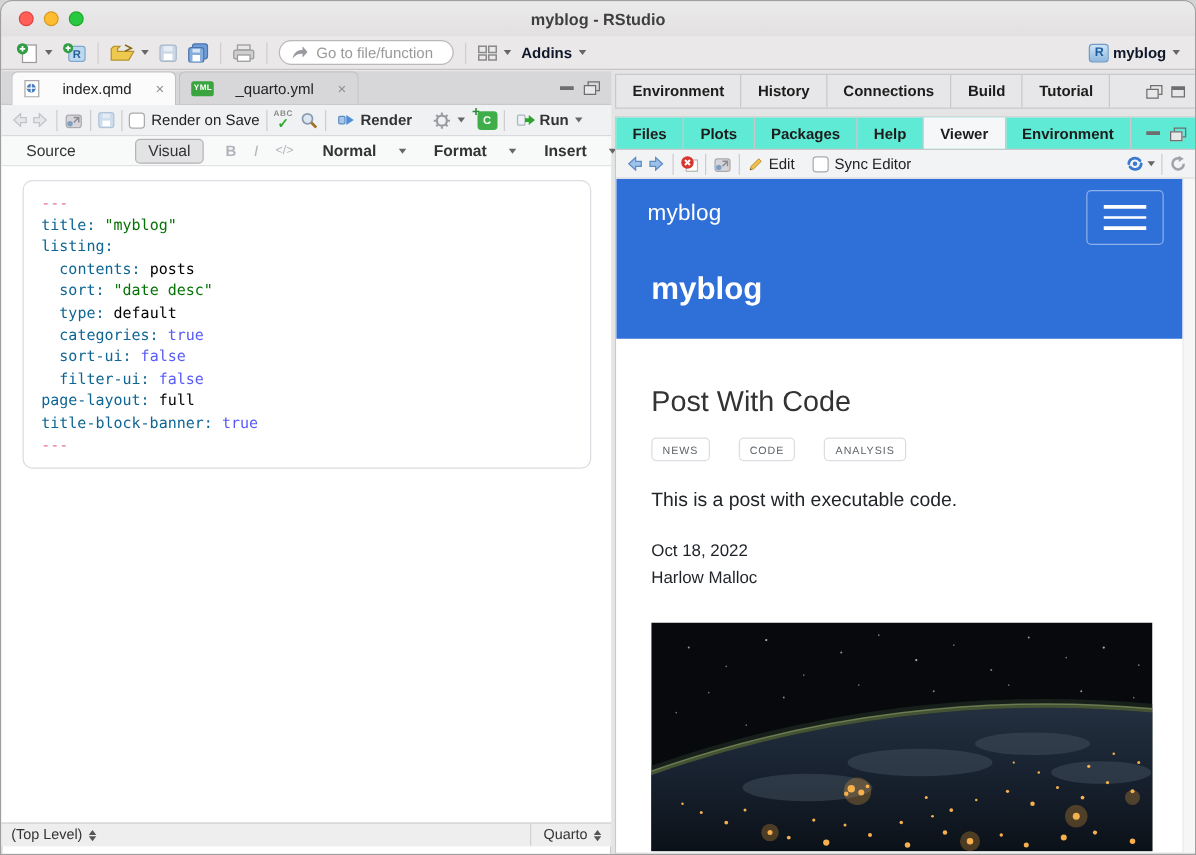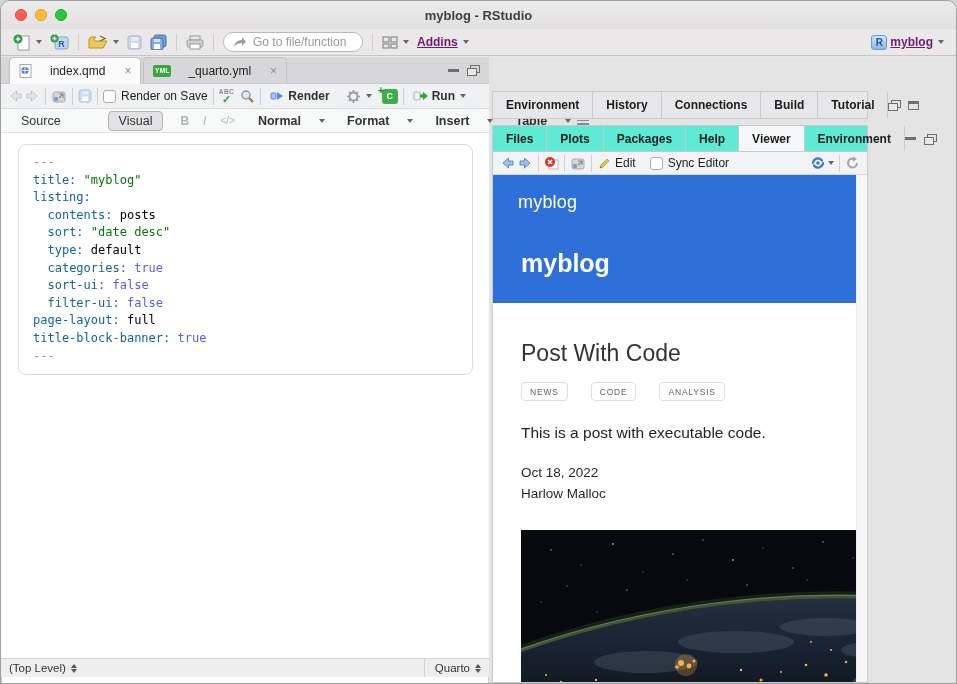--- a/index.html
+++ b/index.html
@@ -15,27 +15,27 @@
   .light.green{background:#28c840;border:1px solid #1aab29;}
   .win-title{flex:1;text-align:center;font-size:13px;font-weight:bold;color:#3f3f3f;}
   
   .toolbar-main{height:27px;background:#eae8e9;border-bottom:1px solid #c6c4c5;display:flex;align-items:center;padding:0 8px;font-size:12px;}
   .tbtn{display:flex;align-items:center;gap:3px;padding:2px 4px;border-radius:3px;}
   .sep{width:1px;height:17px;background:#cfcdce;margin:0 5px;}
   .caret{width:0;height:0;border-left:3.5px solid transparent;border-right:3.5px solid transparent;border-top:4px solid #666;margin-left:2px;}
   .goto-box{display:flex;align-items:center;gap:6px;width:140px;height:20px;border:1px solid #b9b9b9;border-radius:10px;background:#fff;padding:0 9px;margin:0 4px;}
   .goto-box span{color:#9a9a9a;font-size:12px;}
   .spacer{flex:1;}
-  .addins-label,.proj-label{font-weight:bold;color:#701a75;text-decoration:underline;}
+  .addins-label,.proj-label{font-weight:bold;color:#0f172a;}
   .rbadge{width:16px;height:15px;border-radius:3px;background:linear-gradient(#cfe4f7,#8fb8dd);border:1px solid #6f9cc4;
     color:#1d5c9e;font-size:10px;font-weight:bold;display:flex;align-items:center;justify-content:center;}
   
   .main{position:absolute;top:56px;left:0;right:0;bottom:0;background:#e4e4e4;}
   .left-pane{position:absolute;top:0;left:0;width:488px;bottom:0;display:flex;flex-direction:column;}
-  .right-pane{position:absolute;top:2px;left:491px;width:376px;bottom:0;display:flex;flex-direction:column;margin-top:32px;}
+  .right-pane{position:absolute;top:2px;left:491px;width:466px;bottom:0;display:flex;flex-direction:column;}
   
   .tabstrip{height:27px;background:#d7d7d9;display:flex;align-items:flex-end;padding:0 0 0 8px;border-bottom:1px solid #c9c9cb;}
   .etab{height:26px;display:flex;align-items:center;gap:17px;padding:0 9px;font-size:12px;color:#222;background:#d7d7d9;border:1px solid #c2c2c4;border-bottom:none;border-radius:5px 5px 0 0;margin-right:2px;}
   .etab.active{background:#fbfbfc;margin-bottom:-1px;height:27px;}
   .tab-close{color:#8d8d8d;font-size:12px;line-height:10px;margin-left:2px;}
   .pane-btns{margin-left:auto;display:flex;align-items:center;gap:8px;padding:0 10px 8px 0;}
   .ic-dash{width:11px;height:3px;background:#6e6e6e;}
   .ic-restore{position:relative;width:12px;height:10px;}
   .ic-restore:before{content:"";position:absolute;left:3px;top:0;width:8px;height:6px;border:1.5px solid #6e6e6e;}
   .ic-restore:after{content:"";position:absolute;left:0;top:3px;width:8px;height:6px;border:1.5px solid #6e6e6e;background:#e8e8e8;}

